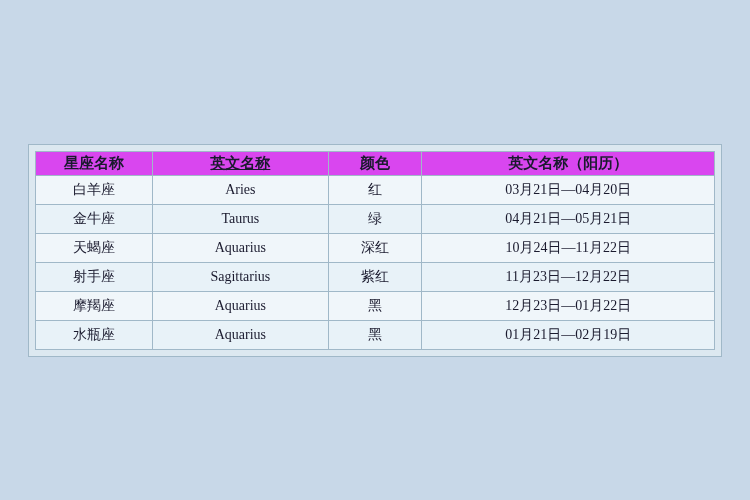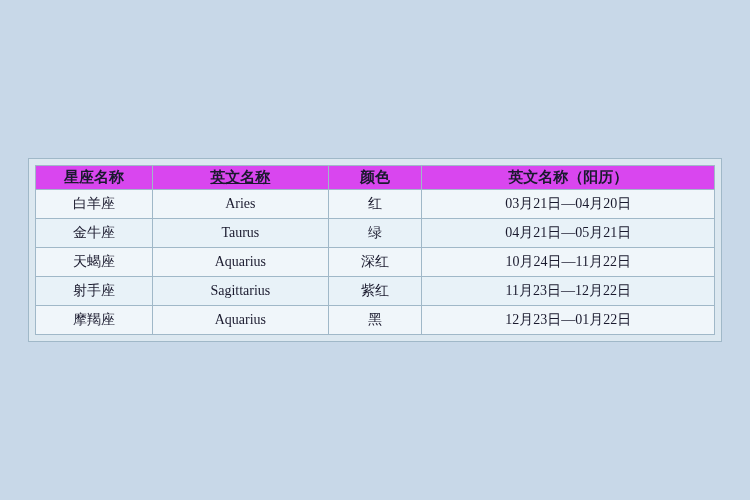--- a/index.html
+++ b/index.html
@@ -92,15 +92,21 @@
           <td>Sagittarius</td>
           <td>紫红</td>
           <td>11月23日—12月22日</td>
         </tr>
         <tr>
           <td>摩羯座</td>
           <td>Aquarius</td>
           <td>黑</td>
           <td>12月23日—01月22日</td>
         </tr>
+        <tr>
+          <td>水瓶座</td>
+          <td>Aquarius</td>
+          <td>黑</td>
+          <td>01月21日—02月19日</td>
+        </tr>
       </tbody>
   </table>
 </div>
 
 </body></html>

